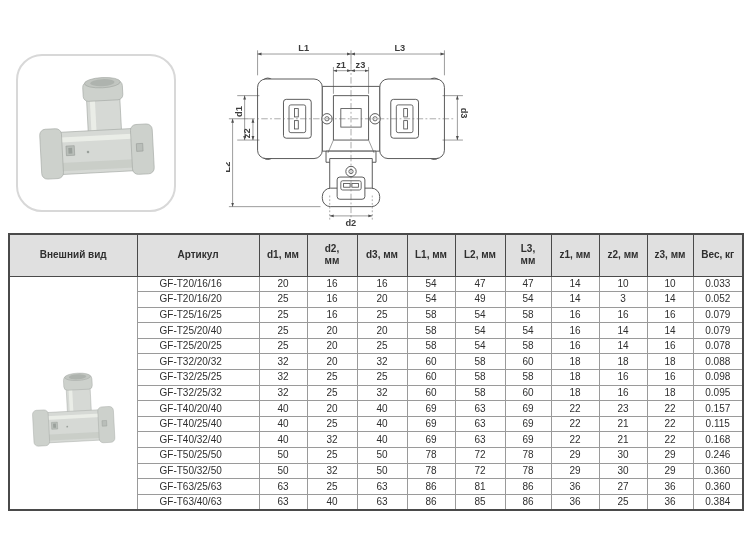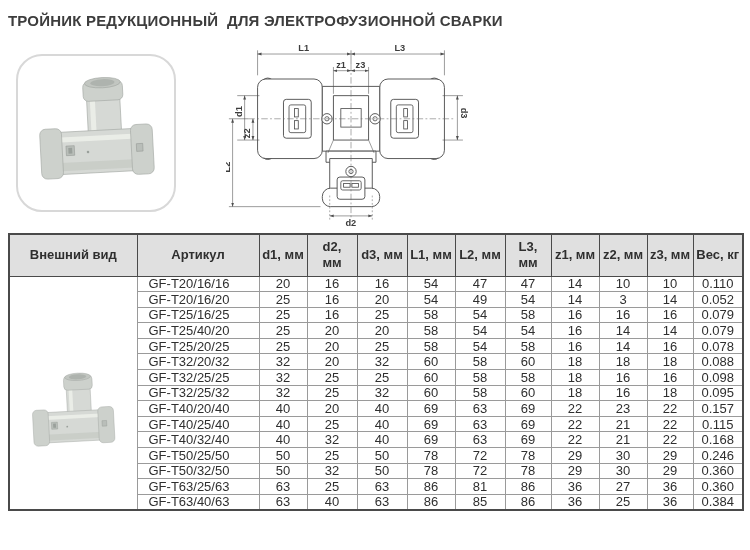--- a/index.html
+++ b/index.html
@@ -20,33 +20,33 @@
     display:flex; align-items:center; justify-content:center; background:#fff;
   }
   .photo-card svg { width:128px; height:128px; }
   .diagram {
     position:absolute; left:226px; top:42px; width:250px; height:185px;
   }
   .spec-table {
     position:absolute; left:8px; top:233px; width:734px;
     border-collapse:collapse; table-layout:fixed;
     border:2px solid var(--table-border-dark,#4a4a4a);
-    font-size:13px; color:var(--table-text,#2f2f2f);
+    font-size:10px; color:var(--table-text,#2f2f2f);
   }
   .spec-table th {
     background:var(--table-header-bg,#e0e0e0);
     border:1px solid var(--table-border-dark,#4a4a4a);
     height:42px; font-weight:bold; text-align:center;
     white-space:pre-line; line-height:1.25; padding:0 1px;
   }
   .spec-table td {
     border:1px solid var(--table-border-light,#9a9a9a);
     height:15.6px; text-align:center; padding:0; line-height:1;
   }
-  .spec-table td.article { text-align:left; padding-left:11px; }
+  .spec-table td.article { text-align:left; padding-left:22px; }
   .spec-table td.img-cell { vertical-align:middle; }
   .img-cell .thumb { width:92px; height:92px; display:block; margin:40px auto 0; }
   
   .oln  { fill:#fff; stroke:var(--drawing-stroke,#4e4e4e); stroke-width:1; stroke-linejoin:round; }
   .fin  { fill:none; stroke:var(--drawing-stroke,#4e4e4e); stroke-width:.9; }
   .thin { fill:none; stroke:var(--drawing-stroke,#4e4e4e); stroke-width:.6; }
   .cl   { fill:none; stroke:#6a6a6a; stroke-width:.6; stroke-dasharray:7 2.5 2 2.5; }
   .dsh  { fill:none; stroke:#6a6a6a; stroke-width:.6; stroke-dasharray:2 2; }
   .dlab { font-family:"Liberation Sans",sans-serif; font-size:10px; font-weight:bold;
           fill:#3d3d3d; stroke:none; }
@@ -58,21 +58,20 @@
   .tee-shade  { fill:#c3c7c2; opacity:.65; }
   .tee-light  { fill:#eceee9; opacity:.9; }
   .tee-detail { fill:#b9beb9; stroke:#8f948f; stroke-width:.8; }
   .tee-detail2{ fill:#9aa09b; }
 </style>
 </head>
 <body>
 
 <div class="page">
 
-  <h1 class="title">ТРОЙНИК РЕДУКЦИОННЫЙ  ДЛЯ ЭЛЕКТРОФУЗИОННОЙ СВАРКИ</h1>
 
   <svg width="0" height="0" style="position:absolute" aria-hidden="true">
     <defs>
       <g id="tee-shape">
         <g transform="rotate(-3 100 100)">
           <rect class="tee-body" x="88" y="28" width="52" height="84" rx="7"></rect>
           <rect class="tee-light" x="93" y="34" width="8" height="70" rx="4"></rect>
           <rect class="tee-collar" x="83" y="20" width="62" height="30" rx="8"></rect>
           <ellipse class="tee-open" cx="114" cy="22" rx="28" ry="8"></ellipse>
           <ellipse class="tee-hole" cx="114" cy="22" rx="19" ry="5.5"></ellipse>
@@ -235,21 +234,21 @@
           <td class="article">GF-T20/16/16</td>
           <td>20</td>
           <td>16</td>
           <td>16</td>
           <td>54</td>
           <td>47</td>
           <td>47</td>
           <td>14</td>
           <td>10</td>
           <td>10</td>
-          <td>0.110</td>
+          <td>0.033</td>
         </tr>
         <tr>
           <td class="article">GF-T20/16/20</td>
           <td>25</td>
           <td>16</td>
           <td>20</td>
           <td>54</td>
           <td>49</td>
           <td>54</td>
           <td>14</td>
@@ -264,21 +263,21 @@
           <td>25</td>
           <td>58</td>
           <td>54</td>
           <td>58</td>
           <td>16</td>
           <td>16</td>
           <td>16</td>
           <td>0.079</td>
         </tr>
         <tr>
-          <td class="article">GF-T25/40/20</td>
+          <td class="article">GF-T25/20/40</td>
           <td>25</td>
           <td>20</td>
           <td>20</td>
           <td>58</td>
           <td>54</td>
           <td>54</td>
           <td>16</td>
           <td>14</td>
           <td>14</td>
           <td>0.079</td>

